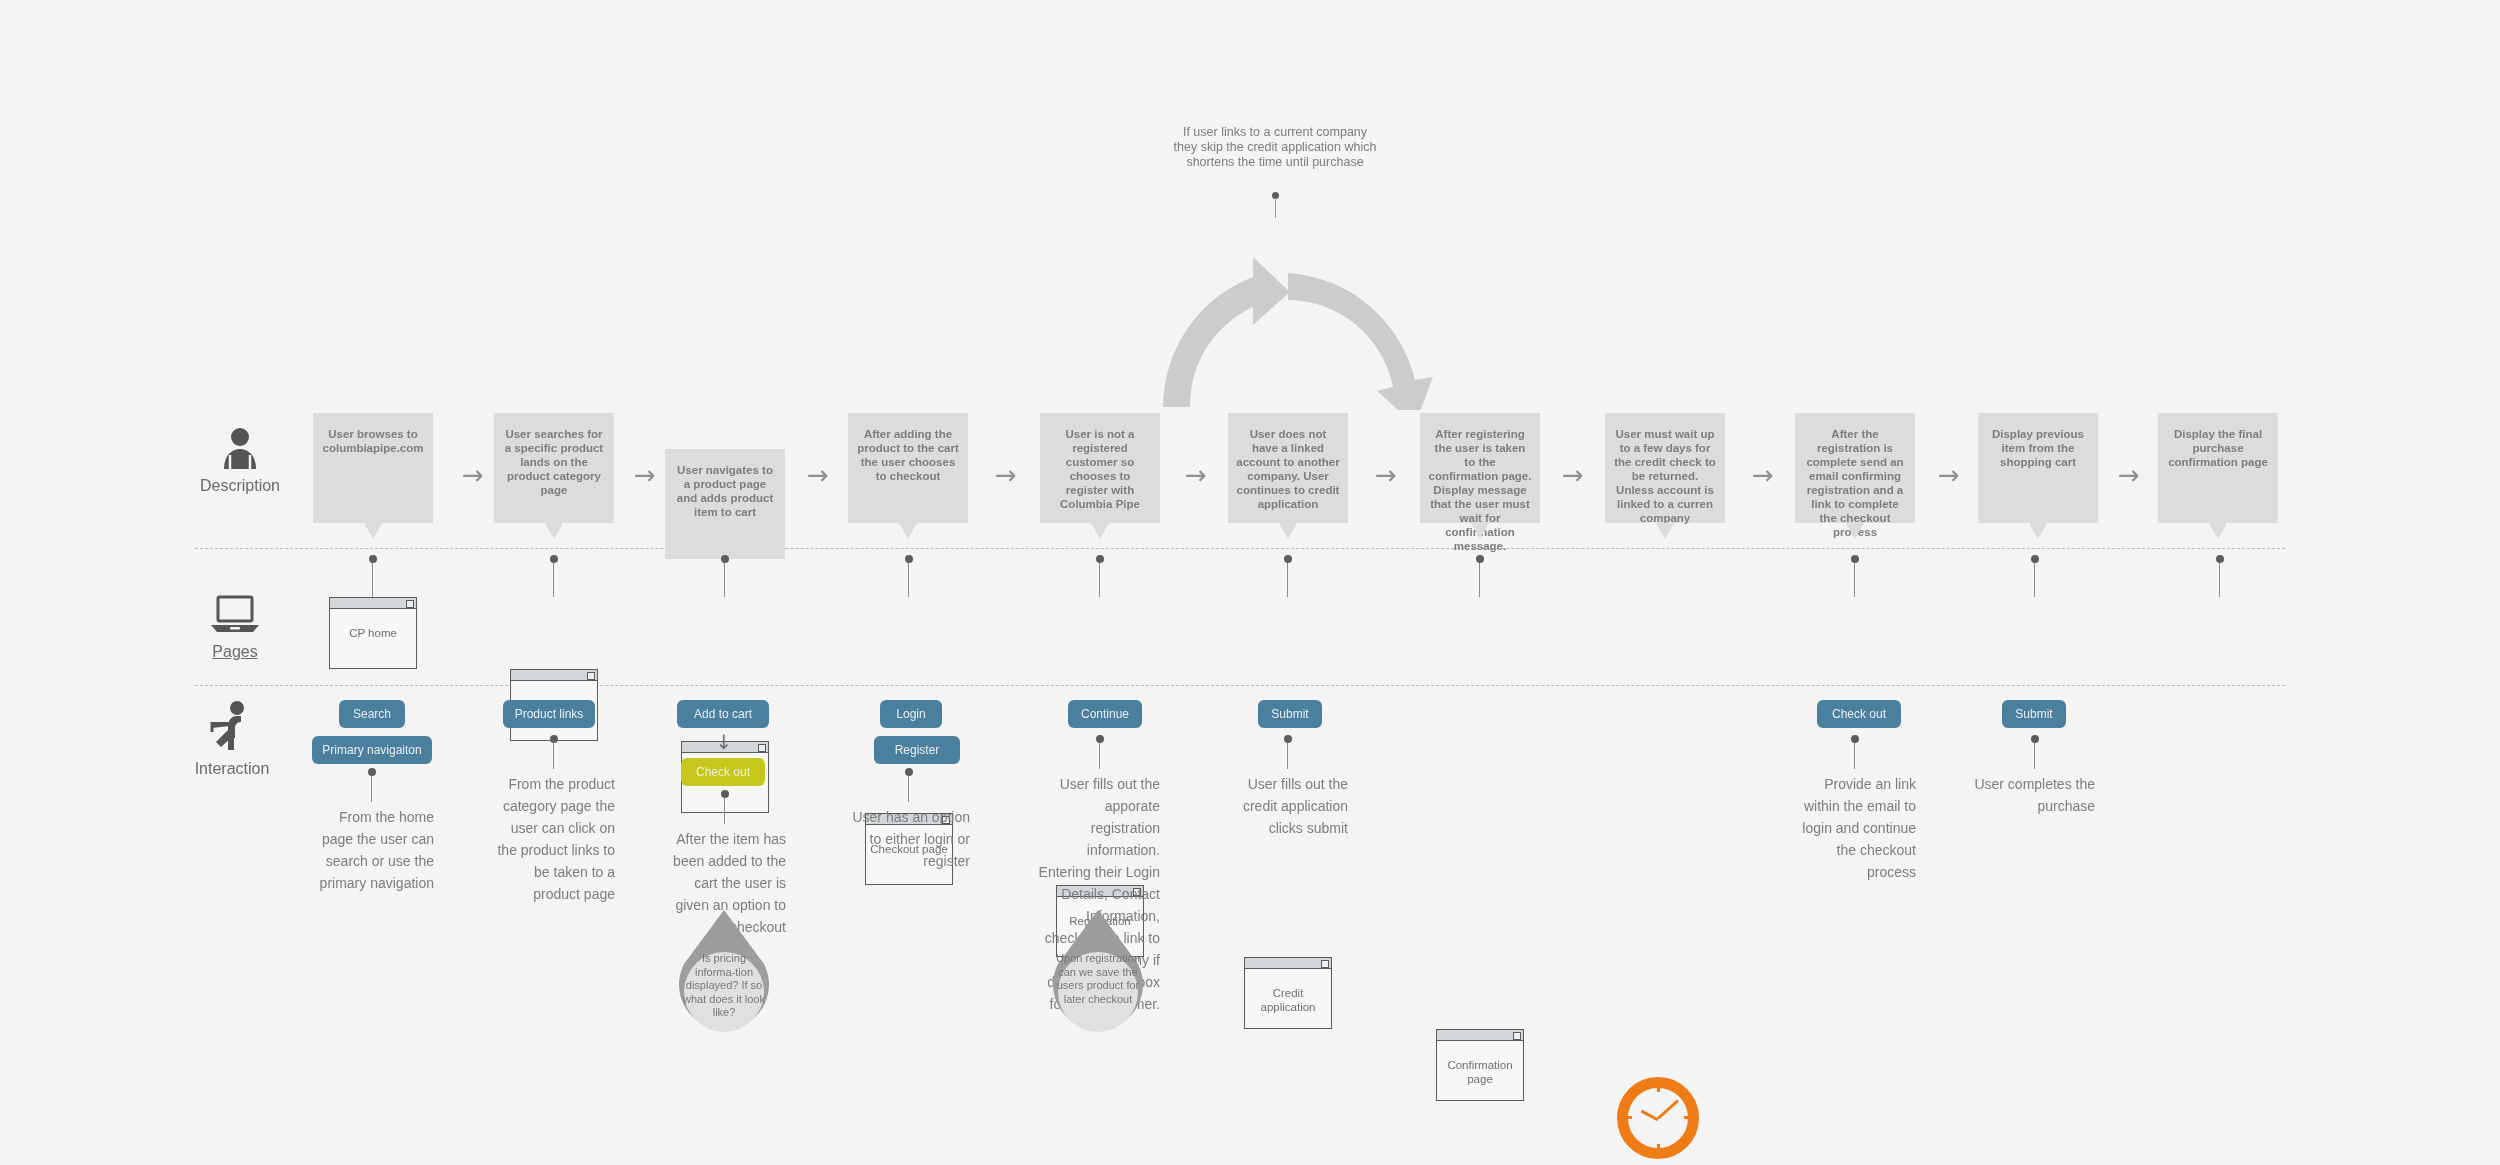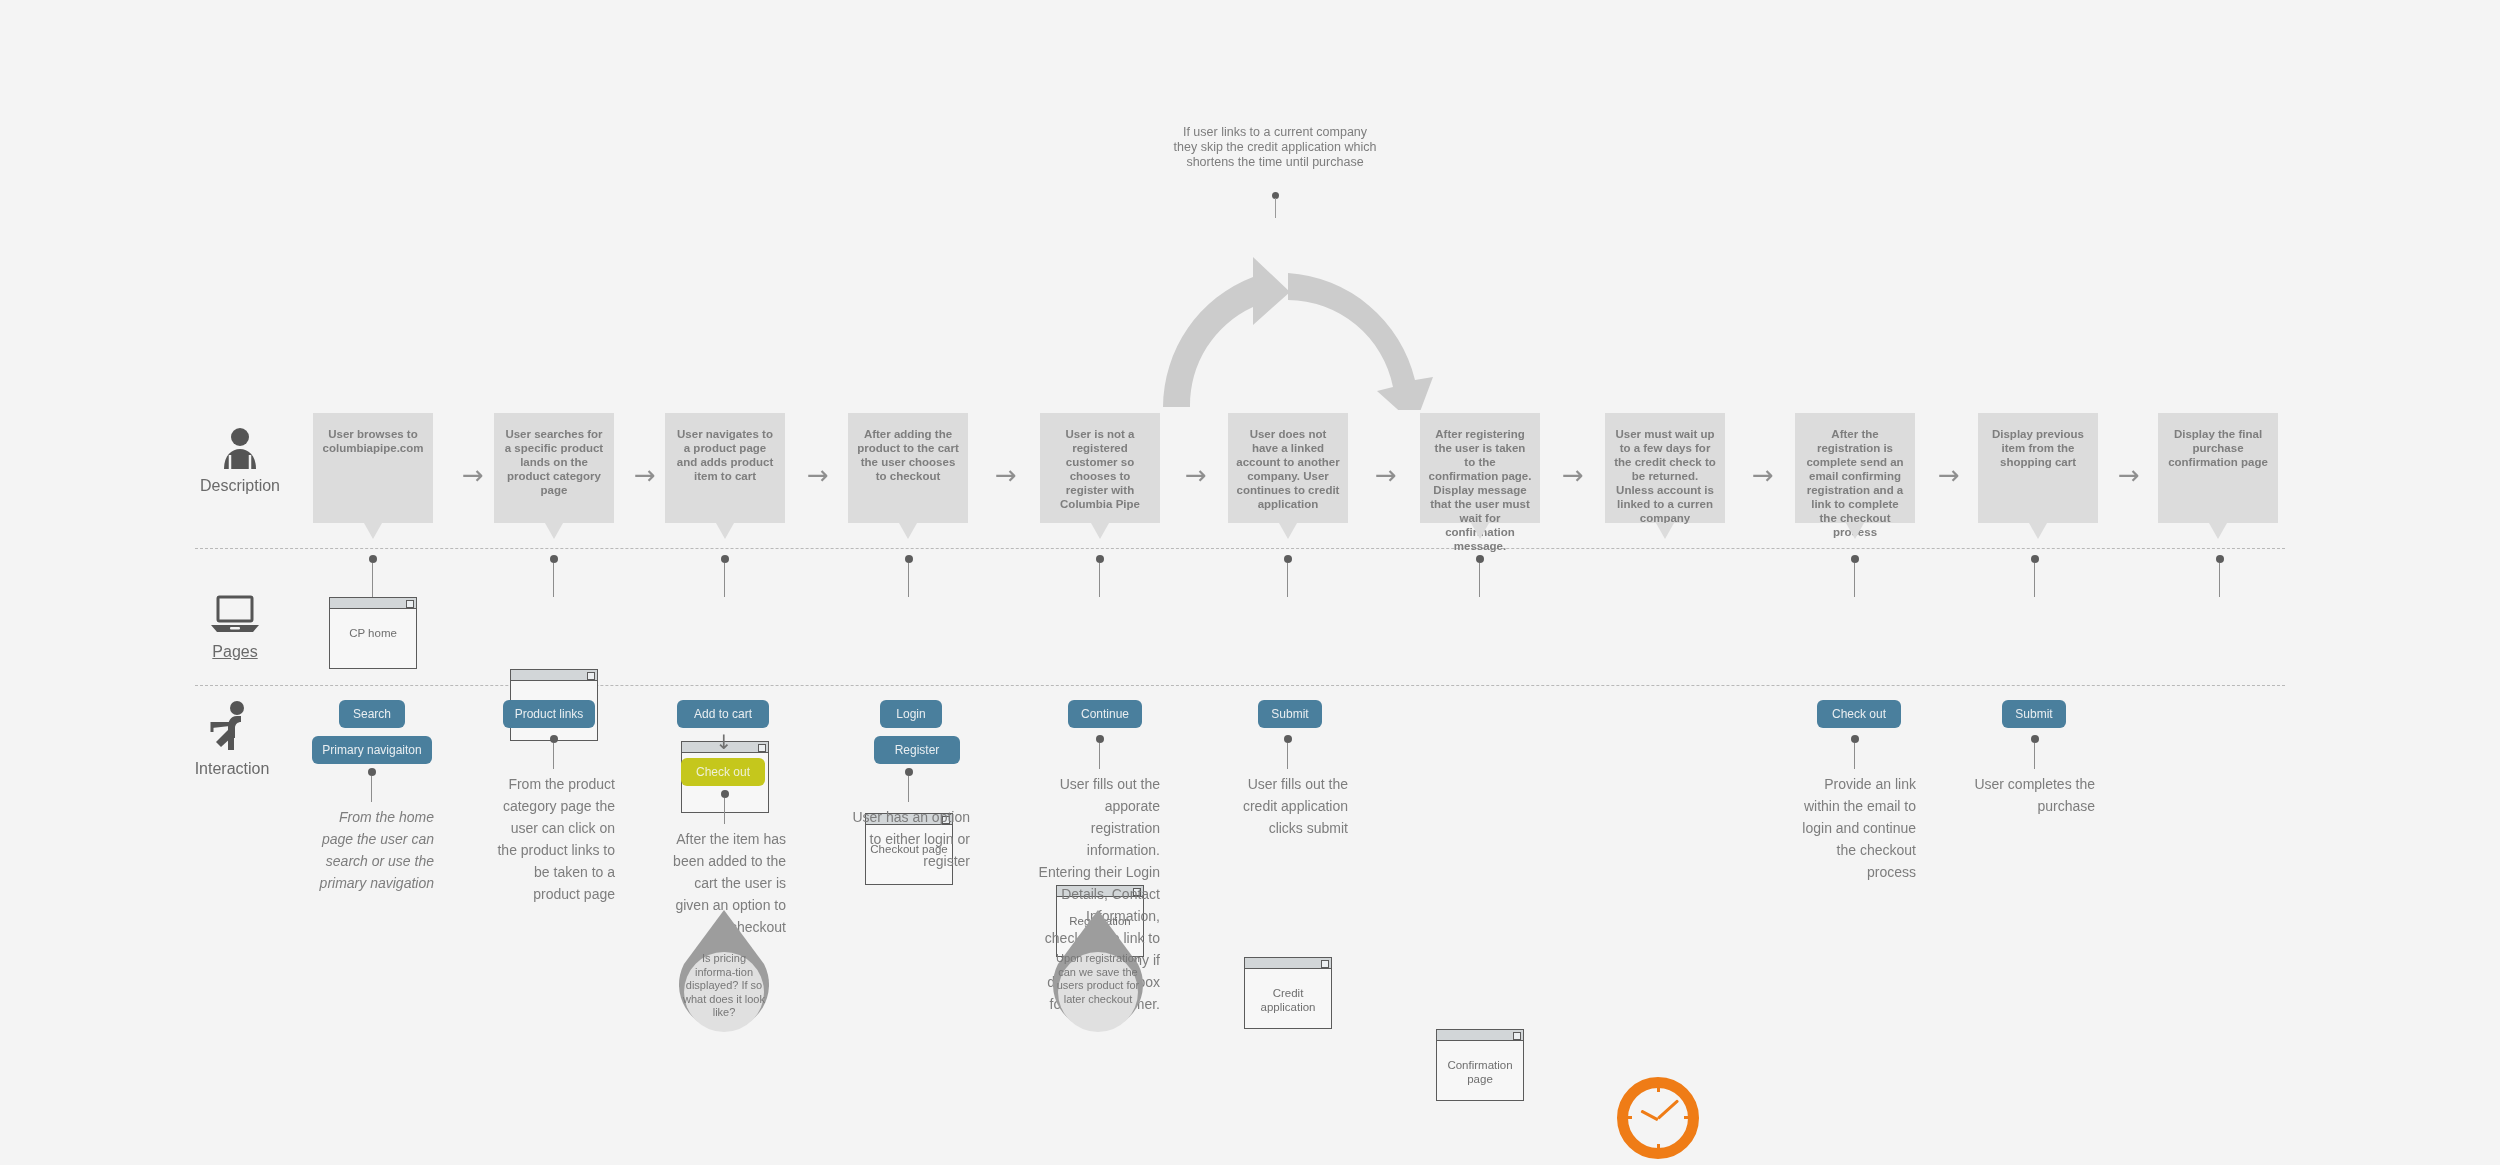--- a/index.html
+++ b/index.html
@@ -222,21 +222,21 @@
   </div>
   <div class="abs flow-arrow" style="left:462px;top:462px;">→</div>
 
   <div class="desc-wrap" style="left:494px;top:413px;">
     <div class="desc-box" style="height:110px;">User searches for a specific product lands on the product category page</div>
     <div class="desc-tail" style="top:110px;"></div>
   </div>
   <div class="abs flow-arrow" style="left:634px;top:462px;">→</div>
 
   <div class="desc-wrap" style="left:665px;top:413px;">
-    <div class="desc-box" style="height:110px;">User navigates to a product page and adds product item to cart</div>
+    <div class="desc-box" style="height:110px;margin-top:36px;">User navigates to a product page and adds product item to cart</div>
     <div class="desc-tail" style="top:110px;"></div>
   </div>
   <div class="abs flow-arrow" style="left:807px;top:462px;">→</div>
 
   <div class="desc-wrap" style="left:848px;top:413px;">
     <div class="desc-box" style="height:110px;">After adding the product to the cart the user chooses to checkout</div>
     <div class="desc-tail" style="top:110px;"></div>
   </div>
   <div class="abs flow-arrow" style="left:995px;top:462px;">→</div>
 
@@ -337,21 +337,21 @@
     <div class="tick" style="left:-4px;top:28px;width:8px;height:2.5px;"></div>
     <div class="tick" style="left:56px;top:28px;width:8px;height:2.5px;"></div>
     <div class="hand" style="left:30px;top:29px;width:27px;height:3px;transform:rotate(-42deg);"></div>
     <div class="hand" style="left:30px;top:29.5px;width:19px;height:3.4px;transform:rotate(208deg);"></div>
   </div>
 
   <div class="abs pill" style="left:339px;top:700px;width:66px;">Search</div>
   <div class="abs pill" style="left:312px;top:736px;width:120px;">Primary navigaiton</div>
   <div class="abs connector-dot" style="left:368px;top:768px;"></div>
   <div class="abs connector" style="left:371px;top:776px;height:26px;"></div>
-  <div class="abs int-note" style="left:312px;top:806px;width:122px;font-style:italic;">From the home page the user can search or use the primary navigation</div>
+  <div class="abs int-note" style="left:312px;top:806px;width:122px;">From the home page the user can search or use the primary navigation</div>
 
   <div class="abs pill" style="left:503px;top:700px;width:92px;">Product links</div>
   <div class="abs connector-dot" style="left:550px;top:735px;"></div>
   <div class="abs connector" style="left:553px;top:743px;height:26px;"></div>
   <div class="abs int-note" style="left:493px;top:773px;width:122px;">From the product category page the user can click on the product links to be taken to a product page</div>
 
   <div class="abs pill" style="left:677px;top:700px;width:92px;">Add to cart</div>
   <div class="abs down-arrow" style="left:714px;top:732px;width:20px;">↓</div>
   <div class="abs pill green" style="left:681px;top:758px;width:84px;">Check out</div>
   <div class="abs connector-dot" style="left:721px;top:790px;"></div>

